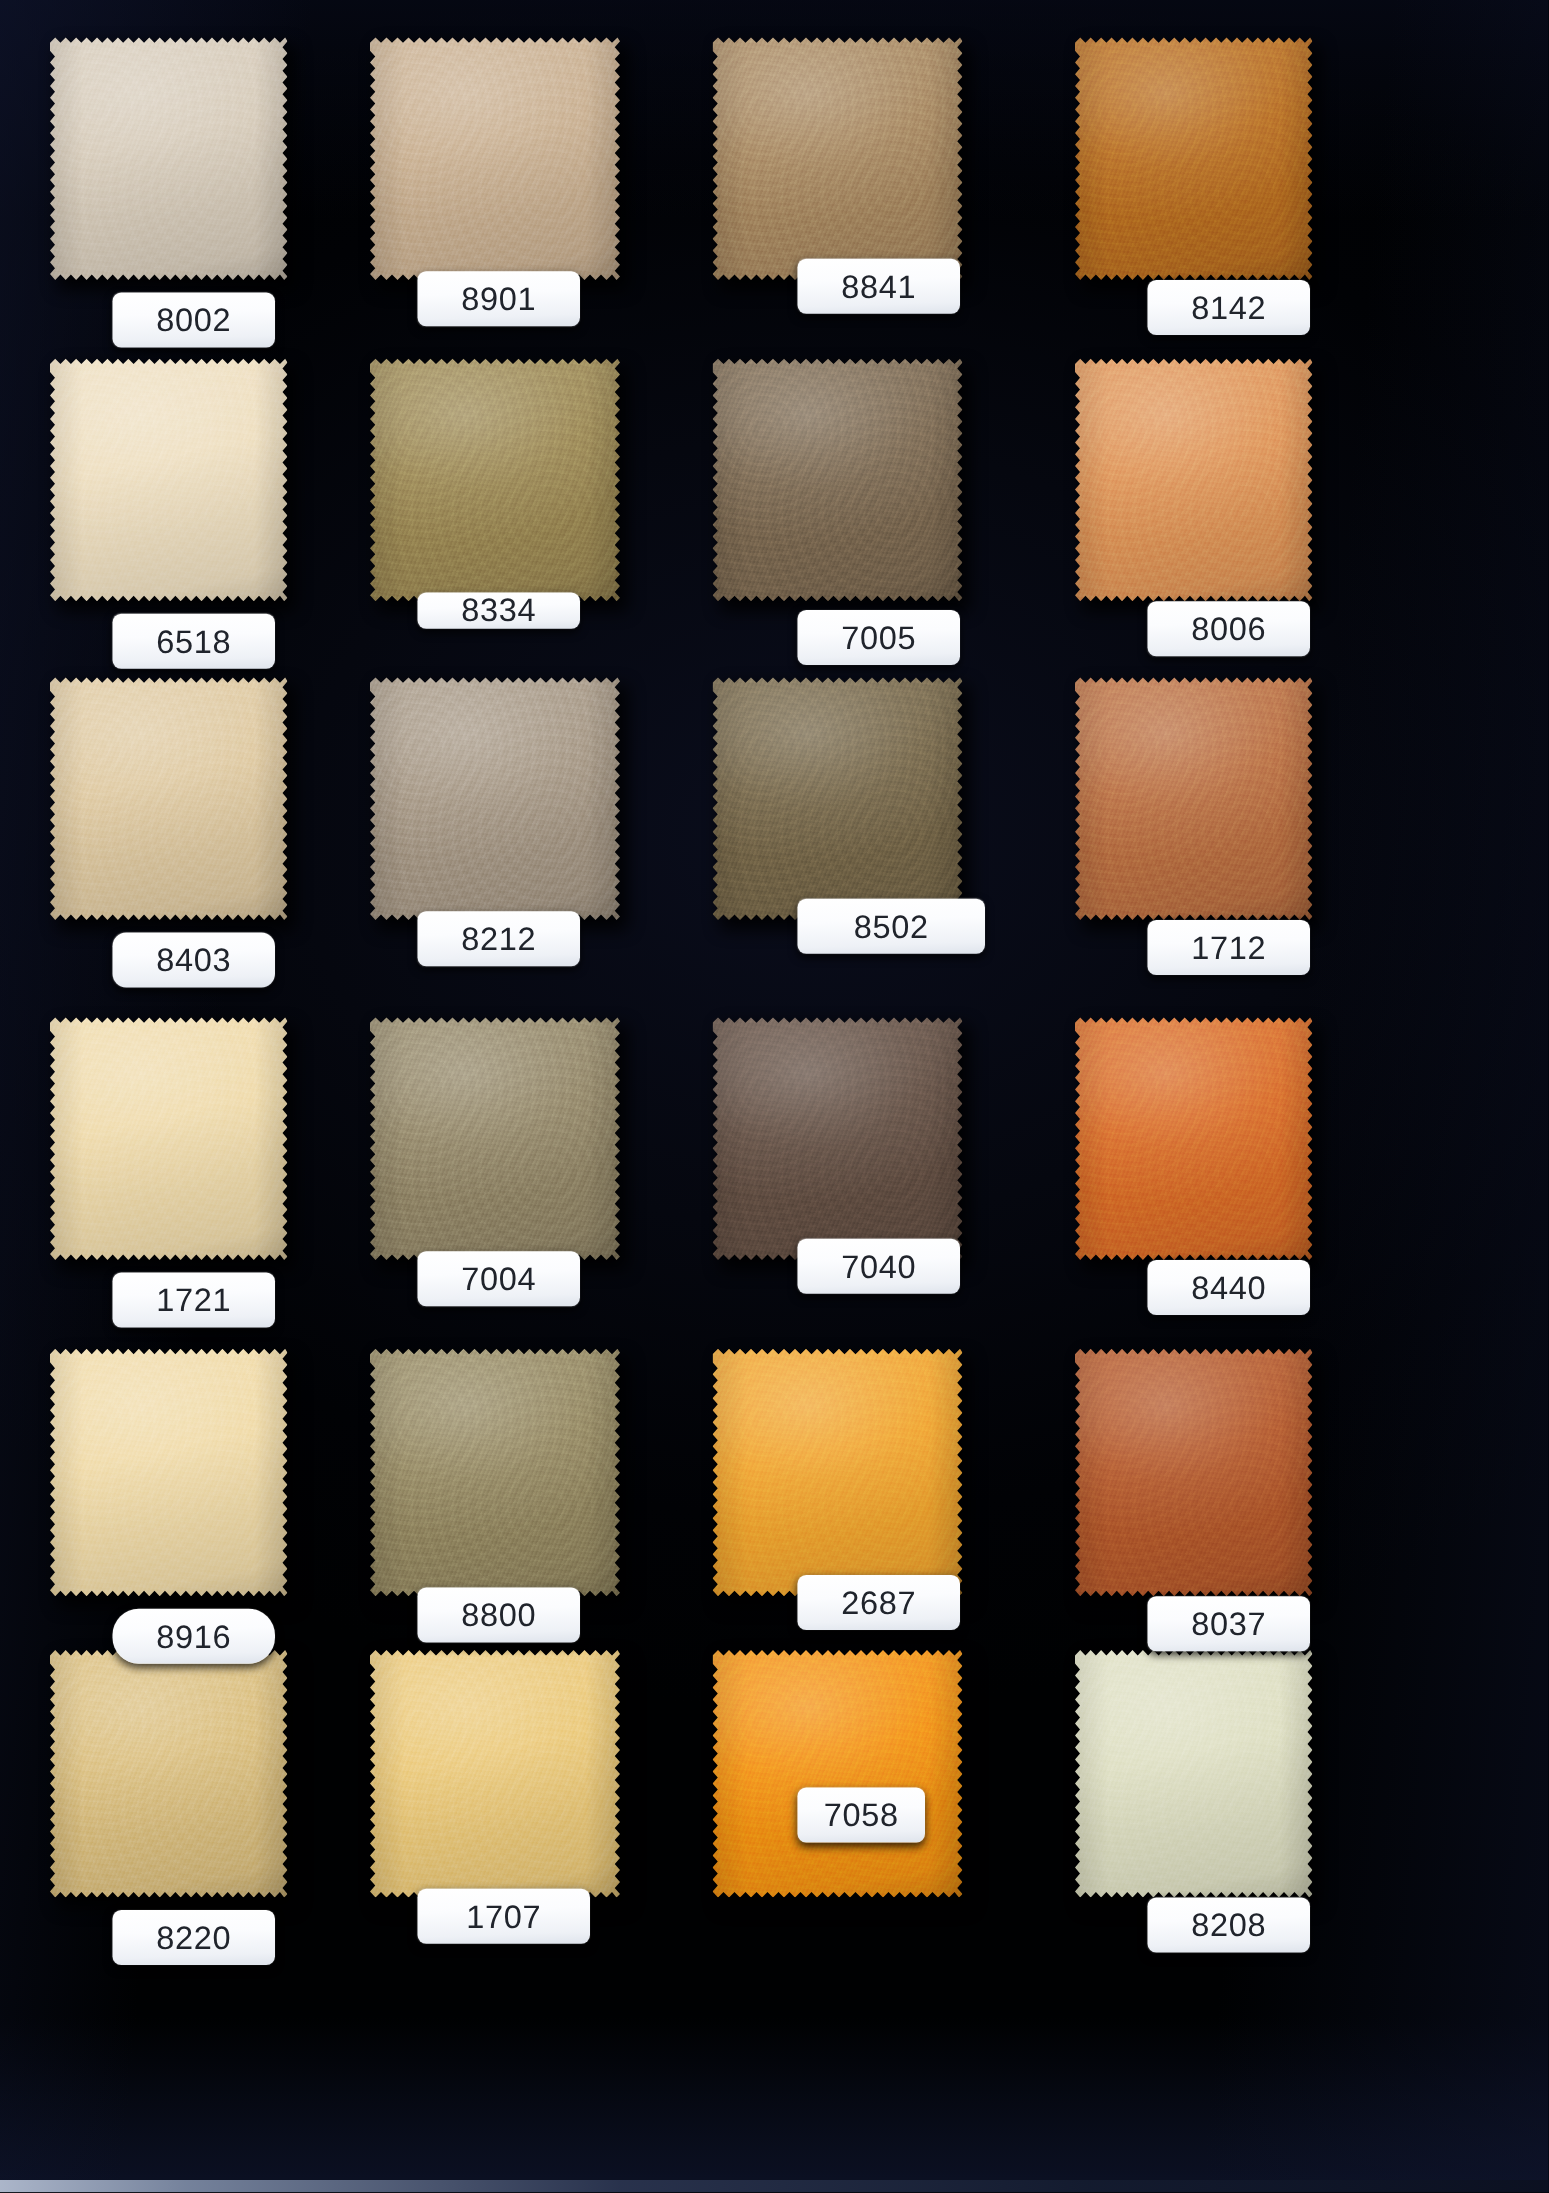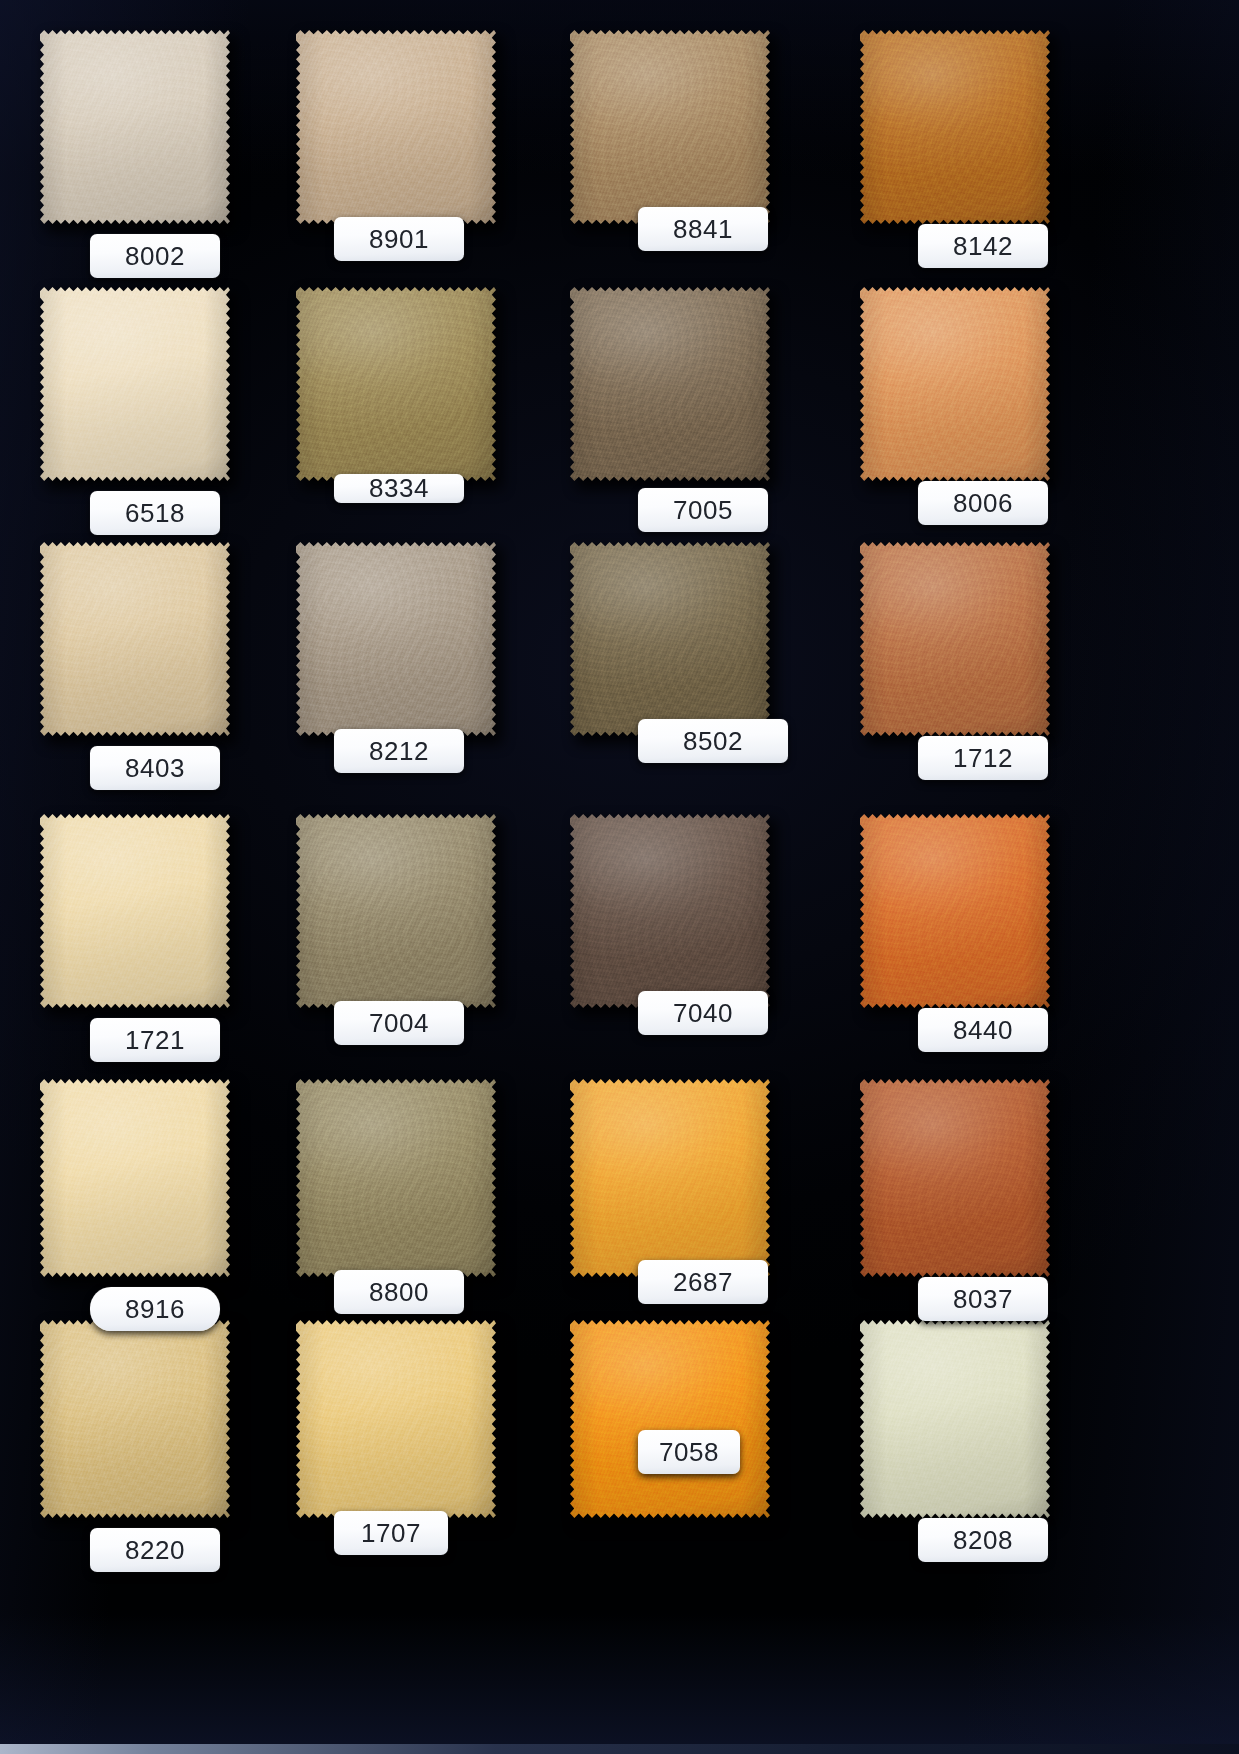--- a/index.html
+++ b/index.html
@@ -247,21 +247,21 @@
         </div>
       </div>
       <div class="label" style="left: 918px; top: 481px; width: 130px; height: 44px; z-index: 207;">8006</div>
       <div class="cell" style="left: 40px; top: 540px; width: 190px; height: 196px; z-index: 18;">
         <div class="shadow"></div>
         <div class="swatch" title="8403" style="background: rgb(224, 203, 164);">
           <div class="nap"></div>
           <div class="sheen"></div>
         </div>
       </div>
-      <div class="label" style="left: 90px; top: 746px; width: 130px; height: 44px; z-index: 208;">8403</div>
+      <div class="label" style="left: 90px; top: 746px; width: 130px; height: 44px; z-index: 208; border-radius: 11px;">8403</div>
       <div class="cell" style="left: 296px; top: 540px; width: 200px; height: 196px; z-index: 19;">
         <div class="shadow"></div>
         <div class="swatch" title="8212" style="background: rgb(168, 154, 136);">
           <div class="nap"></div>
           <div class="sheen"></div>
         </div>
       </div>
       <div class="label" style="left: 334px; top: 729px; width: 130px; height: 44px; z-index: 209;">8212</div>
       <div class="cell" style="left: 570px; top: 540px; width: 200px; height: 196px; z-index: 20;">
         <div class="shadow"></div>
@@ -351,21 +351,21 @@
         </div>
       </div>
       <div class="label" style="left: 90px; top: 1528px; width: 130px; height: 44px; z-index: 220;">8220</div>
       <div class="cell" style="left: 296px; top: 1318px; width: 200px; height: 200px; z-index: 31;">
         <div class="shadow"></div>
         <div class="swatch" title="1707" style="background: rgb(236, 203, 126);">
           <div class="nap"></div>
           <div class="sheen"></div>
         </div>
       </div>
-      <div class="label" style="left: 334px; top: 1511px; width: 114px; height: 44px; z-index: 221;">1707</div>
+      <div class="label" style="left: 334px; top: 1511px; width: 138px; height: 44px; z-index: 221;">1707</div>
       <div class="cell" style="left: 570px; top: 1318px; width: 200px; height: 200px; z-index: 32;">
         <div class="shadow"></div>
         <div class="swatch" title="7058" style="background: rgb(244, 148, 19);">
           <div class="nap"></div>
           <div class="sheen"></div>
         </div>
       </div>
       <div class="label" style="left: 638px; top: 1418px; width: 102px; height: 44px; z-index: 222; margin-top: 12px;">7058</div>
       <div class="cell" style="left: 860px; top: 1318px; width: 190px; height: 200px; z-index: 33;">
         <div class="shadow"></div>

